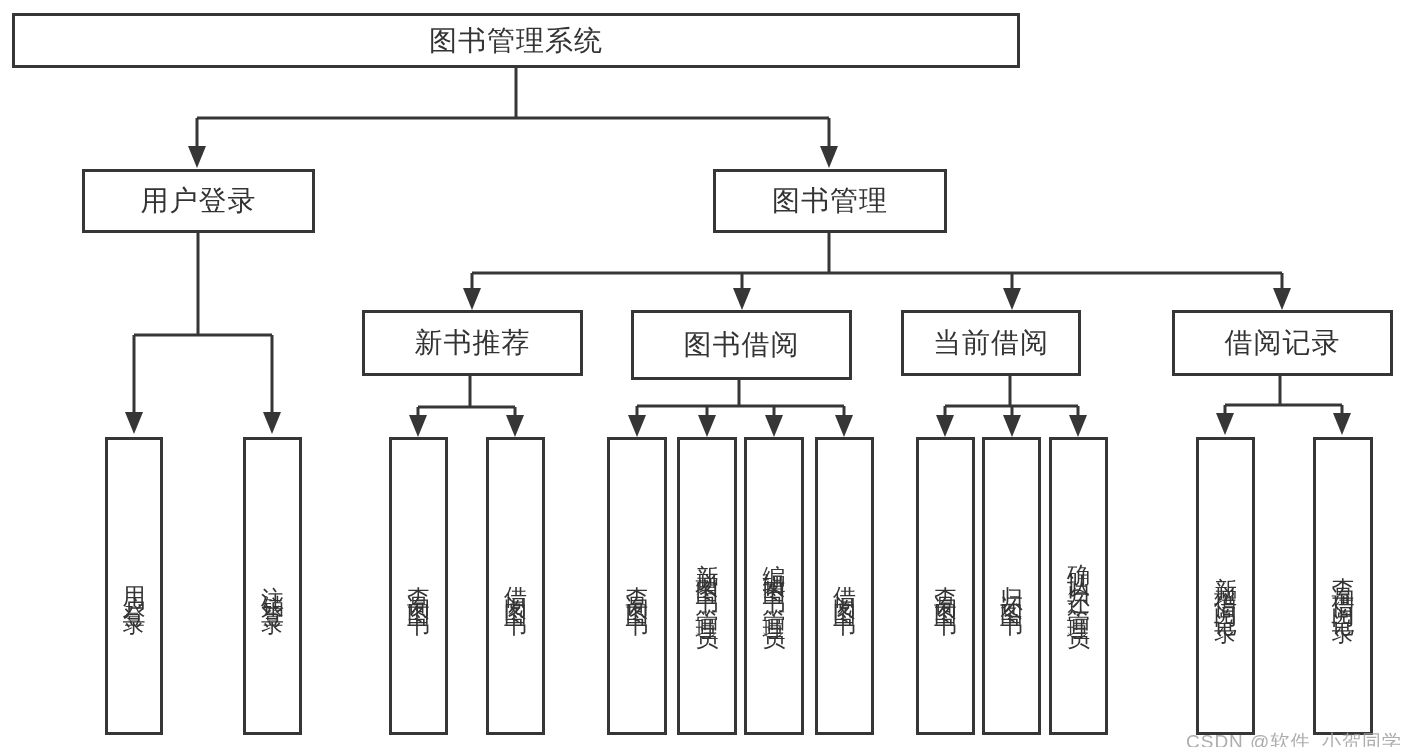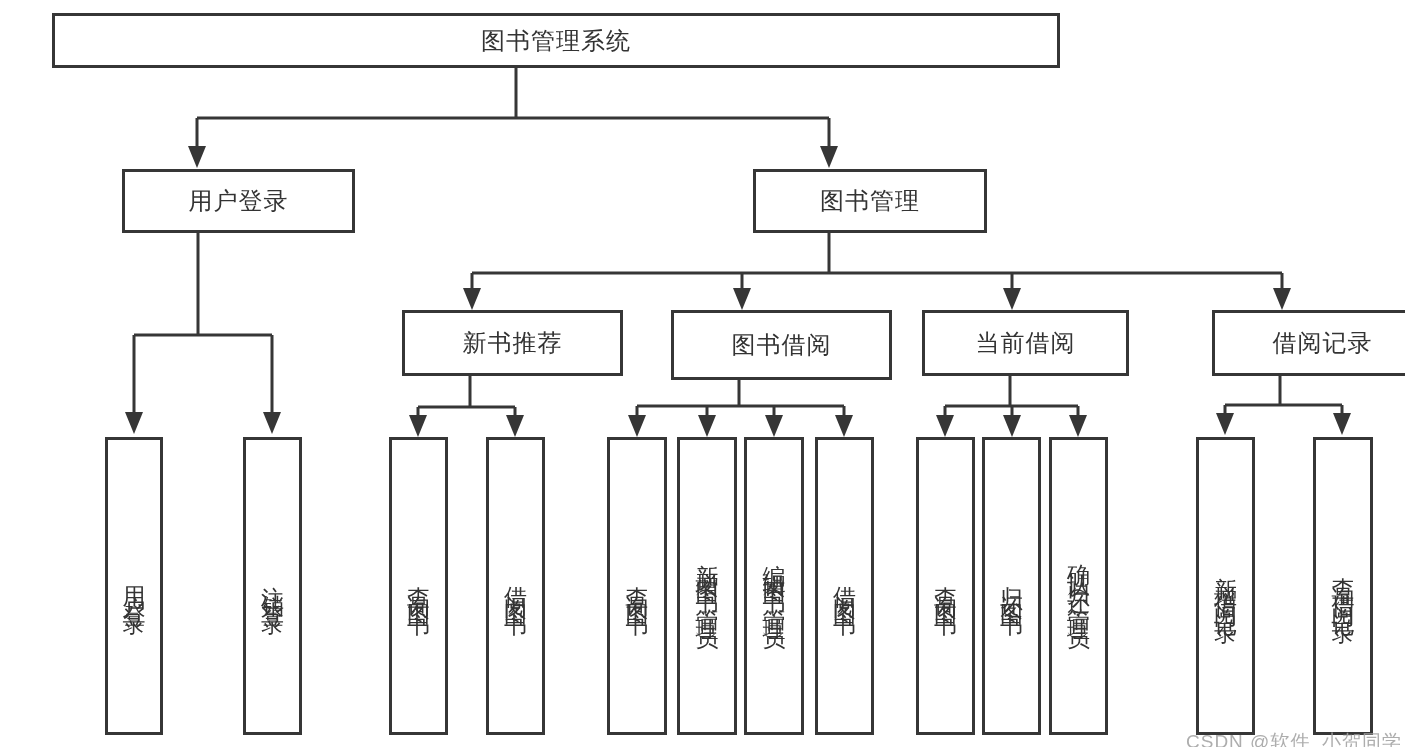--- a/index.html
+++ b/index.html
@@ -16,21 +16,21 @@
   .box {
     position: absolute;
     border: 3px solid #363636;
     background: #ffffff;
     display: flex;
     align-items: center;
     justify-content: center;
     color: #333333;
     z-index: 2;
   }
-  .hbox { font-size: 24px; letter-spacing: 1px; margin-left: 40px; }
+  .hbox { font-size: 28px; letter-spacing: 1px; }
   .vbox {
     top: 437px;
     height: 298px;
     writing-mode: vertical-rl;
     text-orientation: mixed;
     font-size: 23px;
     line-height: 1;
     letter-spacing: 9px;
   }
   .vbox span { display: block; }
@@ -114,21 +114,21 @@
   <div class="box hbox" style="left:713px; top:169px; width:234px; height:64px">
     <span>图书管理</span>
   </div>
 
   <div class="box hbox" style="left:362px; top:310px; width:221px; height:66px">
     <span>新书推荐</span>
   </div>
   <div class="box hbox" style="left:631px; top:310px; width:221px; height:70px">
     <span>图书借阅</span>
   </div>
-  <div class="box hbox" style="left:882px; top:310px; width:207px; height:66px">
+  <div class="box hbox" style="left:901px; top:310px; width:180px; height:66px">
     <span>当前借阅</span>
   </div>
   <div class="box hbox" style="left:1172px; top:310px; width:221px; height:66px">
     <span>借阅记录</span>
   </div>
 
   <div class="box vbox" style="left:105px; width:58px">
     <span>用户登录</span>
   </div>
   <div class="box vbox" style="left:243px; width:59px">

